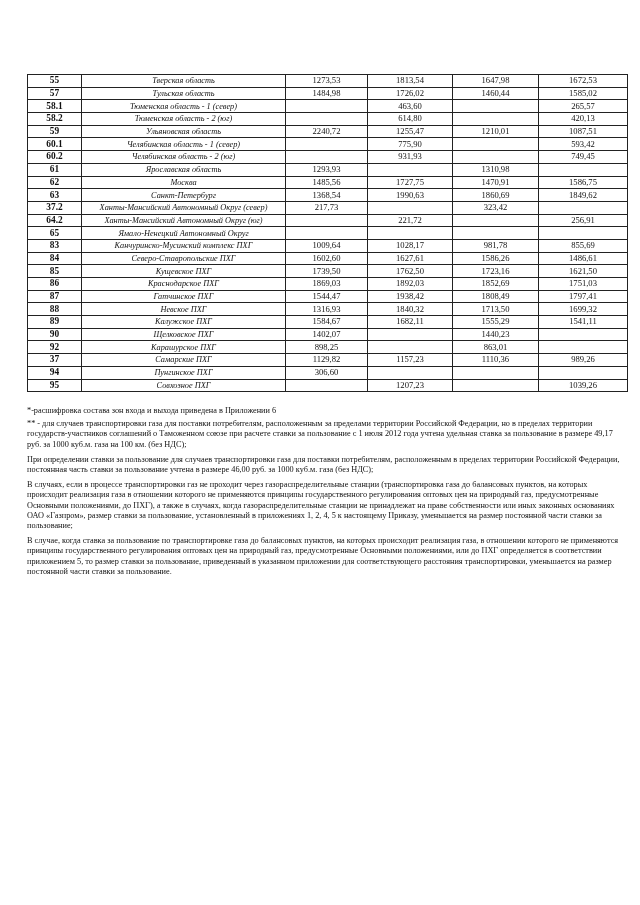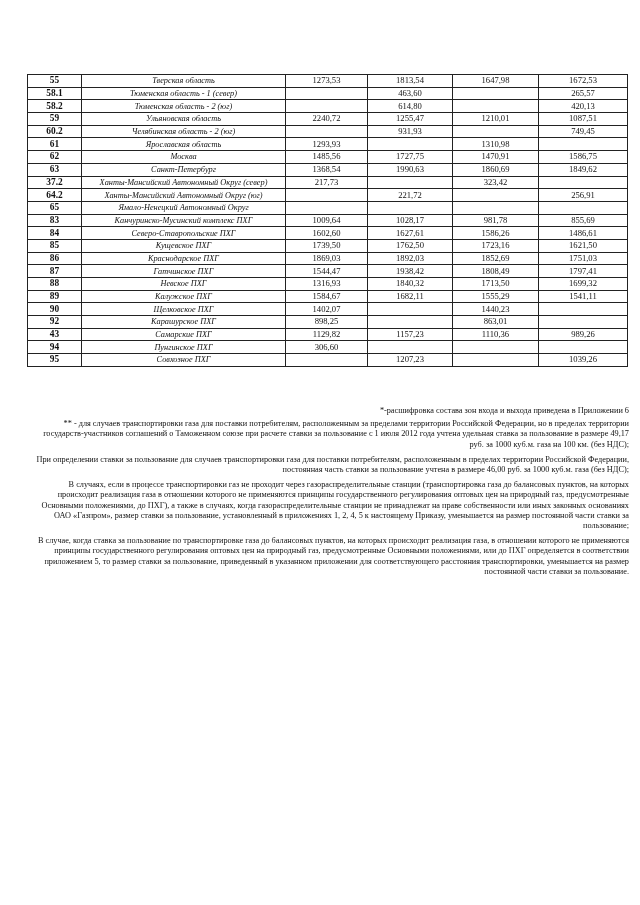--- a/index.html
+++ b/index.html
@@ -5,21 +5,21 @@
   html, body { margin:0; padding:0; background:#ffffff; }
   body { width:640px; height:905px; position:relative; overflow:hidden;
          font-family:"Liberation Serif","DejaVu Serif",serif; color:#111; }
   .tbl { position:absolute; left:27px; top:74px; width:600px; border-collapse:collapse;
          table-layout:fixed; font-size:8.6px;padding-left:24px; }
   .tbl td { border:1px solid #222; height:11.7px; padding:0; line-height:11px;
             text-align:center; white-space:nowrap; overflow:hidden; }
   .tbl td.num { font-weight:bold; font-size:9.4px; }
   .tbl td.name { font-size:8.3px;font-style:italic; }
   .notes { position:absolute; left:27px; top:406px; width:602px; font-size:8.25px; line-height:10.2px; }
-  .notes p { margin:0 0 5px 0;text-align:right; }
+  .notes p { margin:0 0 5px 0; }
   .notes p.tight { margin-bottom:3px; }
 </style>
 </head>
 <body>
 
 <table class="tbl">
   <colgroup>
     <col style="width:54px">
       <col style="width:204px">
       <col style="width:82px">
@@ -30,20 +30,28 @@
   <tbody id="tbody">
       <tr>
         <td class="num">55</td>
         <td class="name">Тверская область</td>
         <td>1273,53</td>
         <td>1813,54</td>
         <td>1647,98</td>
         <td>1672,53</td>
       </tr>
       <tr>
+        <td class="num">57</td>
+        <td class="name">Тульская область</td>
+        <td>1484,98</td>
+        <td>1726,02</td>
+        <td>1460,44</td>
+        <td>1585,02</td>
+      </tr>
+      <tr>
         <td class="num">58.1</td>
         <td class="name">Тюменская область - 1 (север)</td>
         <td></td>
         <td>463,60</td>
         <td></td>
         <td>265,57</td>
       </tr>
       <tr>
         <td class="num">58.2</td>
         <td class="name">Тюменская область - 2 (юг)</td>
@@ -54,20 +62,28 @@
       </tr>
       <tr>
         <td class="num">59</td>
         <td class="name">Ульяновская область</td>
         <td>2240,72</td>
         <td>1255,47</td>
         <td>1210,01</td>
         <td>1087,51</td>
       </tr>
       <tr>
+        <td class="num">60.1</td>
+        <td class="name">Челябинская область - 1 (север)</td>
+        <td></td>
+        <td>775,90</td>
+        <td></td>
+        <td>593,42</td>
+      </tr>
+      <tr>
         <td class="num">60.2</td>
         <td class="name">Челябинская область - 2 (юг)</td>
         <td></td>
         <td>931,93</td>
         <td></td>
         <td>749,45</td>
       </tr>
       <tr>
         <td class="num">61</td>
         <td class="name">Ярославская область</td>
@@ -182,21 +198,21 @@
       </tr>
       <tr>
         <td class="num">92</td>
         <td class="name">Карашурское ПХГ</td>
         <td>898,25</td>
         <td></td>
         <td>863,01</td>
         <td></td>
       </tr>
       <tr>
-        <td class="num">43</td>
+        <td class="num">37</td>
         <td class="name">Самарские ПХГ</td>
         <td>1129,82</td>
         <td>1157,23</td>
         <td>1110,36</td>
         <td>989,26</td>
       </tr>
       <tr>
         <td class="num">94</td>
         <td class="name">Пунгинское ПХГ</td>
         <td>306,60</td>

